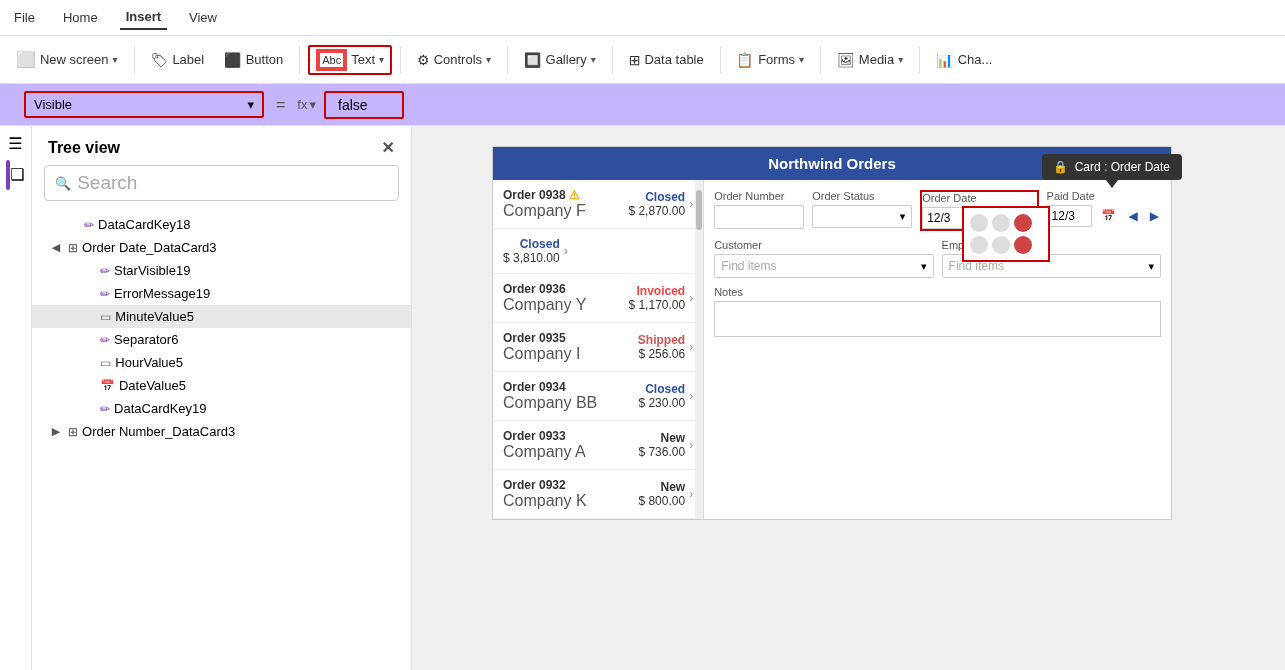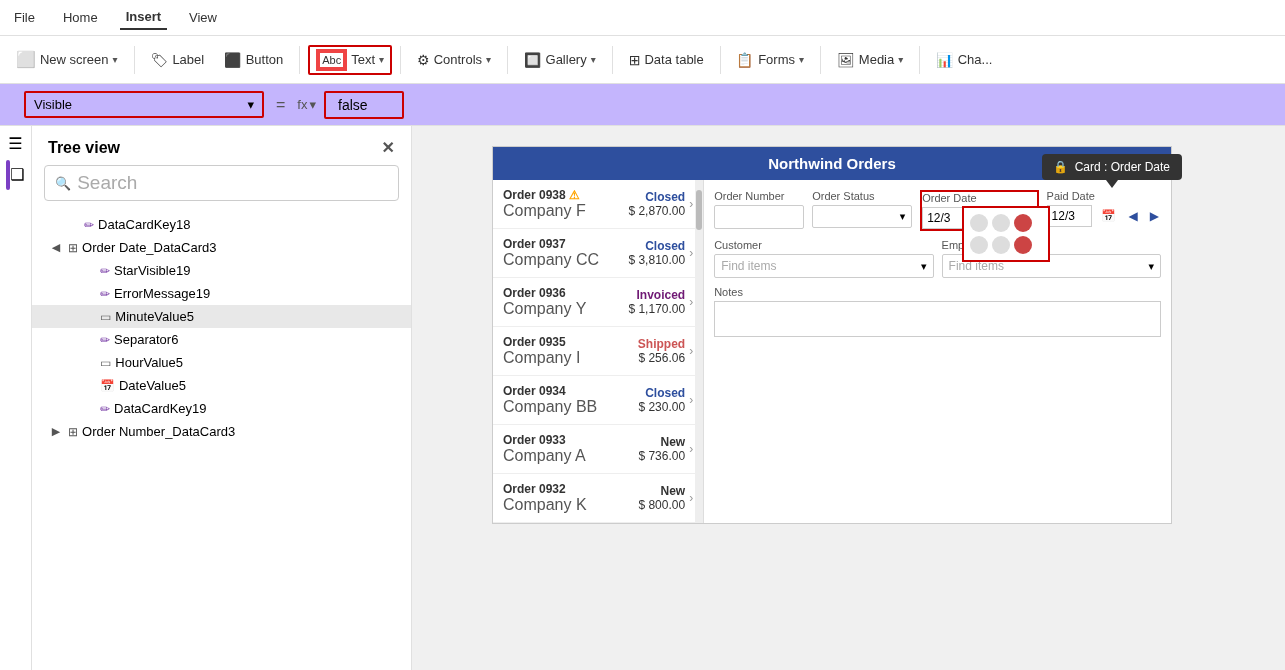--- a/index.html
+++ b/index.html
@@ -153,21 +153,21 @@
       display: flex; align-items: center;
       padding: 8px 10px;
       border-bottom: 1px solid #eee;
       font-size: 12px;
       cursor: pointer;
     }
     .nw-order-info { flex: 1; }
     .nw-order-num { font-weight: 600; color: #333; }
     .nw-company { color: #555; font-size: 16px; }
     .nw-status-closed { color: #2e4f9e; font-weight: 700; text-align: right; }
-    .nw-status-invoiced { color: #701a75; font-weight: 600; text-align: right; }
+    .nw-status-invoiced { color: #ef4444; font-weight: 600; text-align: right; }
     .nw-status-shipped { color: #c55; font-weight: 600; text-align: right; }
     .nw-status-new { color: #333; font-weight: 600; text-align: right; }
     .nw-amount { color: #333; text-align: right; font-size: 12px; }
     .nw-arrow { color: #999; margin-left: 4px; }
     .nw-detail { display: flex; flex-direction: column; gap: 8px; padding: 10px; }
 
     .nw-form-row { display: flex; gap: 8px; }
     .nw-form-group { display: flex; flex-direction: column; gap: 3px; flex: 1; }
     .nw-form-label { font-size: 11px; color: #555; }
     .nw-form-input {
@@ -429,24 +429,20 @@
                 <div class="nw-company">Company F</div>
               </div>
               <div style="text-align:right;">
                 <div class="nw-status-closed">Closed</div>
                 <div class="nw-amount">$ 2,870.00</div>
               </div>
               <span class="nw-arrow">›</span>
             </div>
 
             <div class="nw-list-item">
-              <div class="nw-order-info">
-                <div class="nw-order-num">Order 0937</div>
-                <div class="nw-company">Company CC</div>
-              </div>
               <div style="text-align:right;">
                 <div class="nw-status-closed">Closed</div>
                 <div class="nw-amount">$ 3,810.00</div>
               </div>
               <span class="nw-arrow">›</span>
             </div>
 
             <div class="nw-list-item">
               <div class="nw-order-info">
                 <div class="nw-order-num">Order 0936</div>

